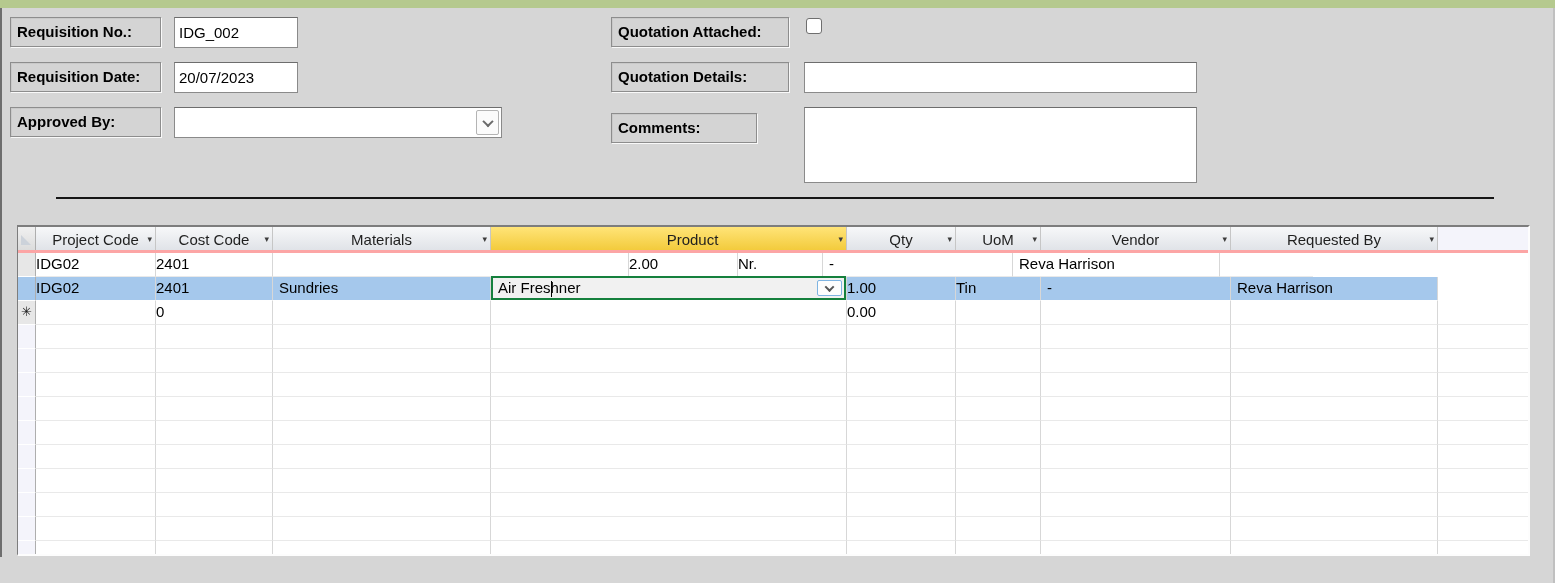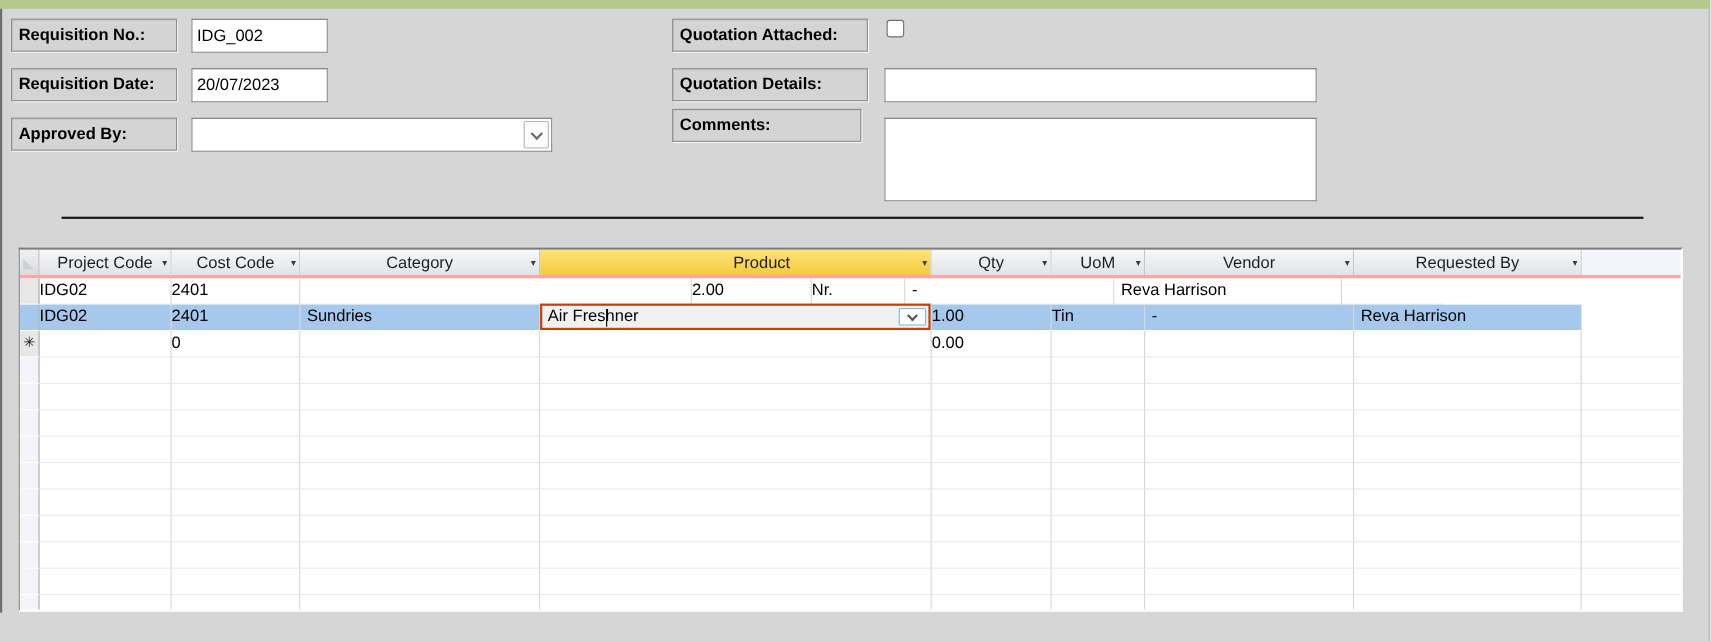--- a/index.html
+++ b/index.html
@@ -51,21 +51,21 @@
   .newrec { font-size:13px; line-height:22px; text-align:center; color:#1a1a1a;
             font-family:"DejaVu Sans", sans-serif; }
   .rowsel .cell { background:#a5c8ec; border-bottom-color:#fff; }
   .rowsel .cell.fill { background:#fff; }
   .c-sel{width:18px; flex:none;} .c-pc{width:120px; flex:none;} .c-cc{width:117px; flex:none;}
   .c-cat{width:218px; flex:none;} .c-prod{width:356px; flex:none;} .c-qty{width:109px; flex:none;}
   .c-uom{width:85px; flex:none;} .c-ven{width:190px; flex:none;} .c-req{width:207px; flex:none;}
   .c-fill{width:93px; flex:none; border-right:none;}
 
   .editcell { position:relative; padding:0; background:#fff; overflow:visible; }
-  .editwrap { position:absolute; left:0; right:0; top:-1px; bottom:0; border:2px solid #c2410c;
+  .editwrap { position:absolute; left:0; right:0; top:-1px; bottom:0; border:2px solid #15803d;
               background:#f1f1f1; display:flex; align-items:center; }
   .editwrap .txt { padding-left:5px; font-size:15px; }
   .caret { position:absolute; left:58px; top:3px; width:1px; height:16px; background:#000; }
   .edit-btn { position:absolute; right:2px; top:2px; bottom:2px; width:25px; background:#fdfdfd;
               border:1px solid #7eb4e2; border-radius:2px; display:flex; align-items:center; justify-content:center; }
   .edit-btn .chev { width:7px; height:7px; border-color:#555; }
 </style>
 </head>
 <body>
 
@@ -87,34 +87,34 @@
       <span class="chev"></span>
     </div>
   </div>
 
   <div class="flabel" style="left:611px; top:17px; width:178px;">Quotation Attached:</div>
   <div class="fcheck"></div>
 
   <div class="flabel" style="left:611px; top:62px; width:178px;">Quotation Details:</div>
   <input class="ftext" style="left: 804px; top: 62px; width: 393px;" value="">
 
-  <div class="flabel" style="left:611px; top:99px; width:172px;">Comments:</div>
+  <div class="flabel" style="left:611px; top:113px; width:146px;">Comments:</div>
   <textarea class="farea" style="left: 804px; top: 107px; width: 393px; height: 76px;"></textarea>
 
   <div class="separator"></div>
 
   <div class="sheet">
 
     <div class="hrow">
       <div class="hcell hsel c-sel">
           <span class="corner-tri"></span>
         </div>
       <div class="hcell c-pc"><span>Project Code</span><span class="arr">▾</span></div>
       <div class="hcell c-cc"><span>Cost Code</span><span class="arr">▾</span></div>
-      <div class="hcell c-cat"><span>Category</span><span class="arr">▾</span></div>
+      <div class="hcell c-cat"><span>Materials</span><span class="arr">▾</span></div>
       <div class="hcell hl c-prod"><span>Product</span><span class="arr">▾</span></div>
       <div class="hcell c-qty"><span>Qty</span><span class="arr">▾</span></div>
       <div class="hcell c-uom"><span>UoM</span><span class="arr">▾</span></div>
       <div class="hcell c-ven"><span>Vendor</span><span class="arr">▾</span></div>
       <div class="hcell c-req"><span>Requested By</span><span class="arr">▾</span></div>
       <div class="hcell hfill c-fill"></div>
     </div>
 
     <div class="drow">
       <div class="cell selcell c-sel"></div>

